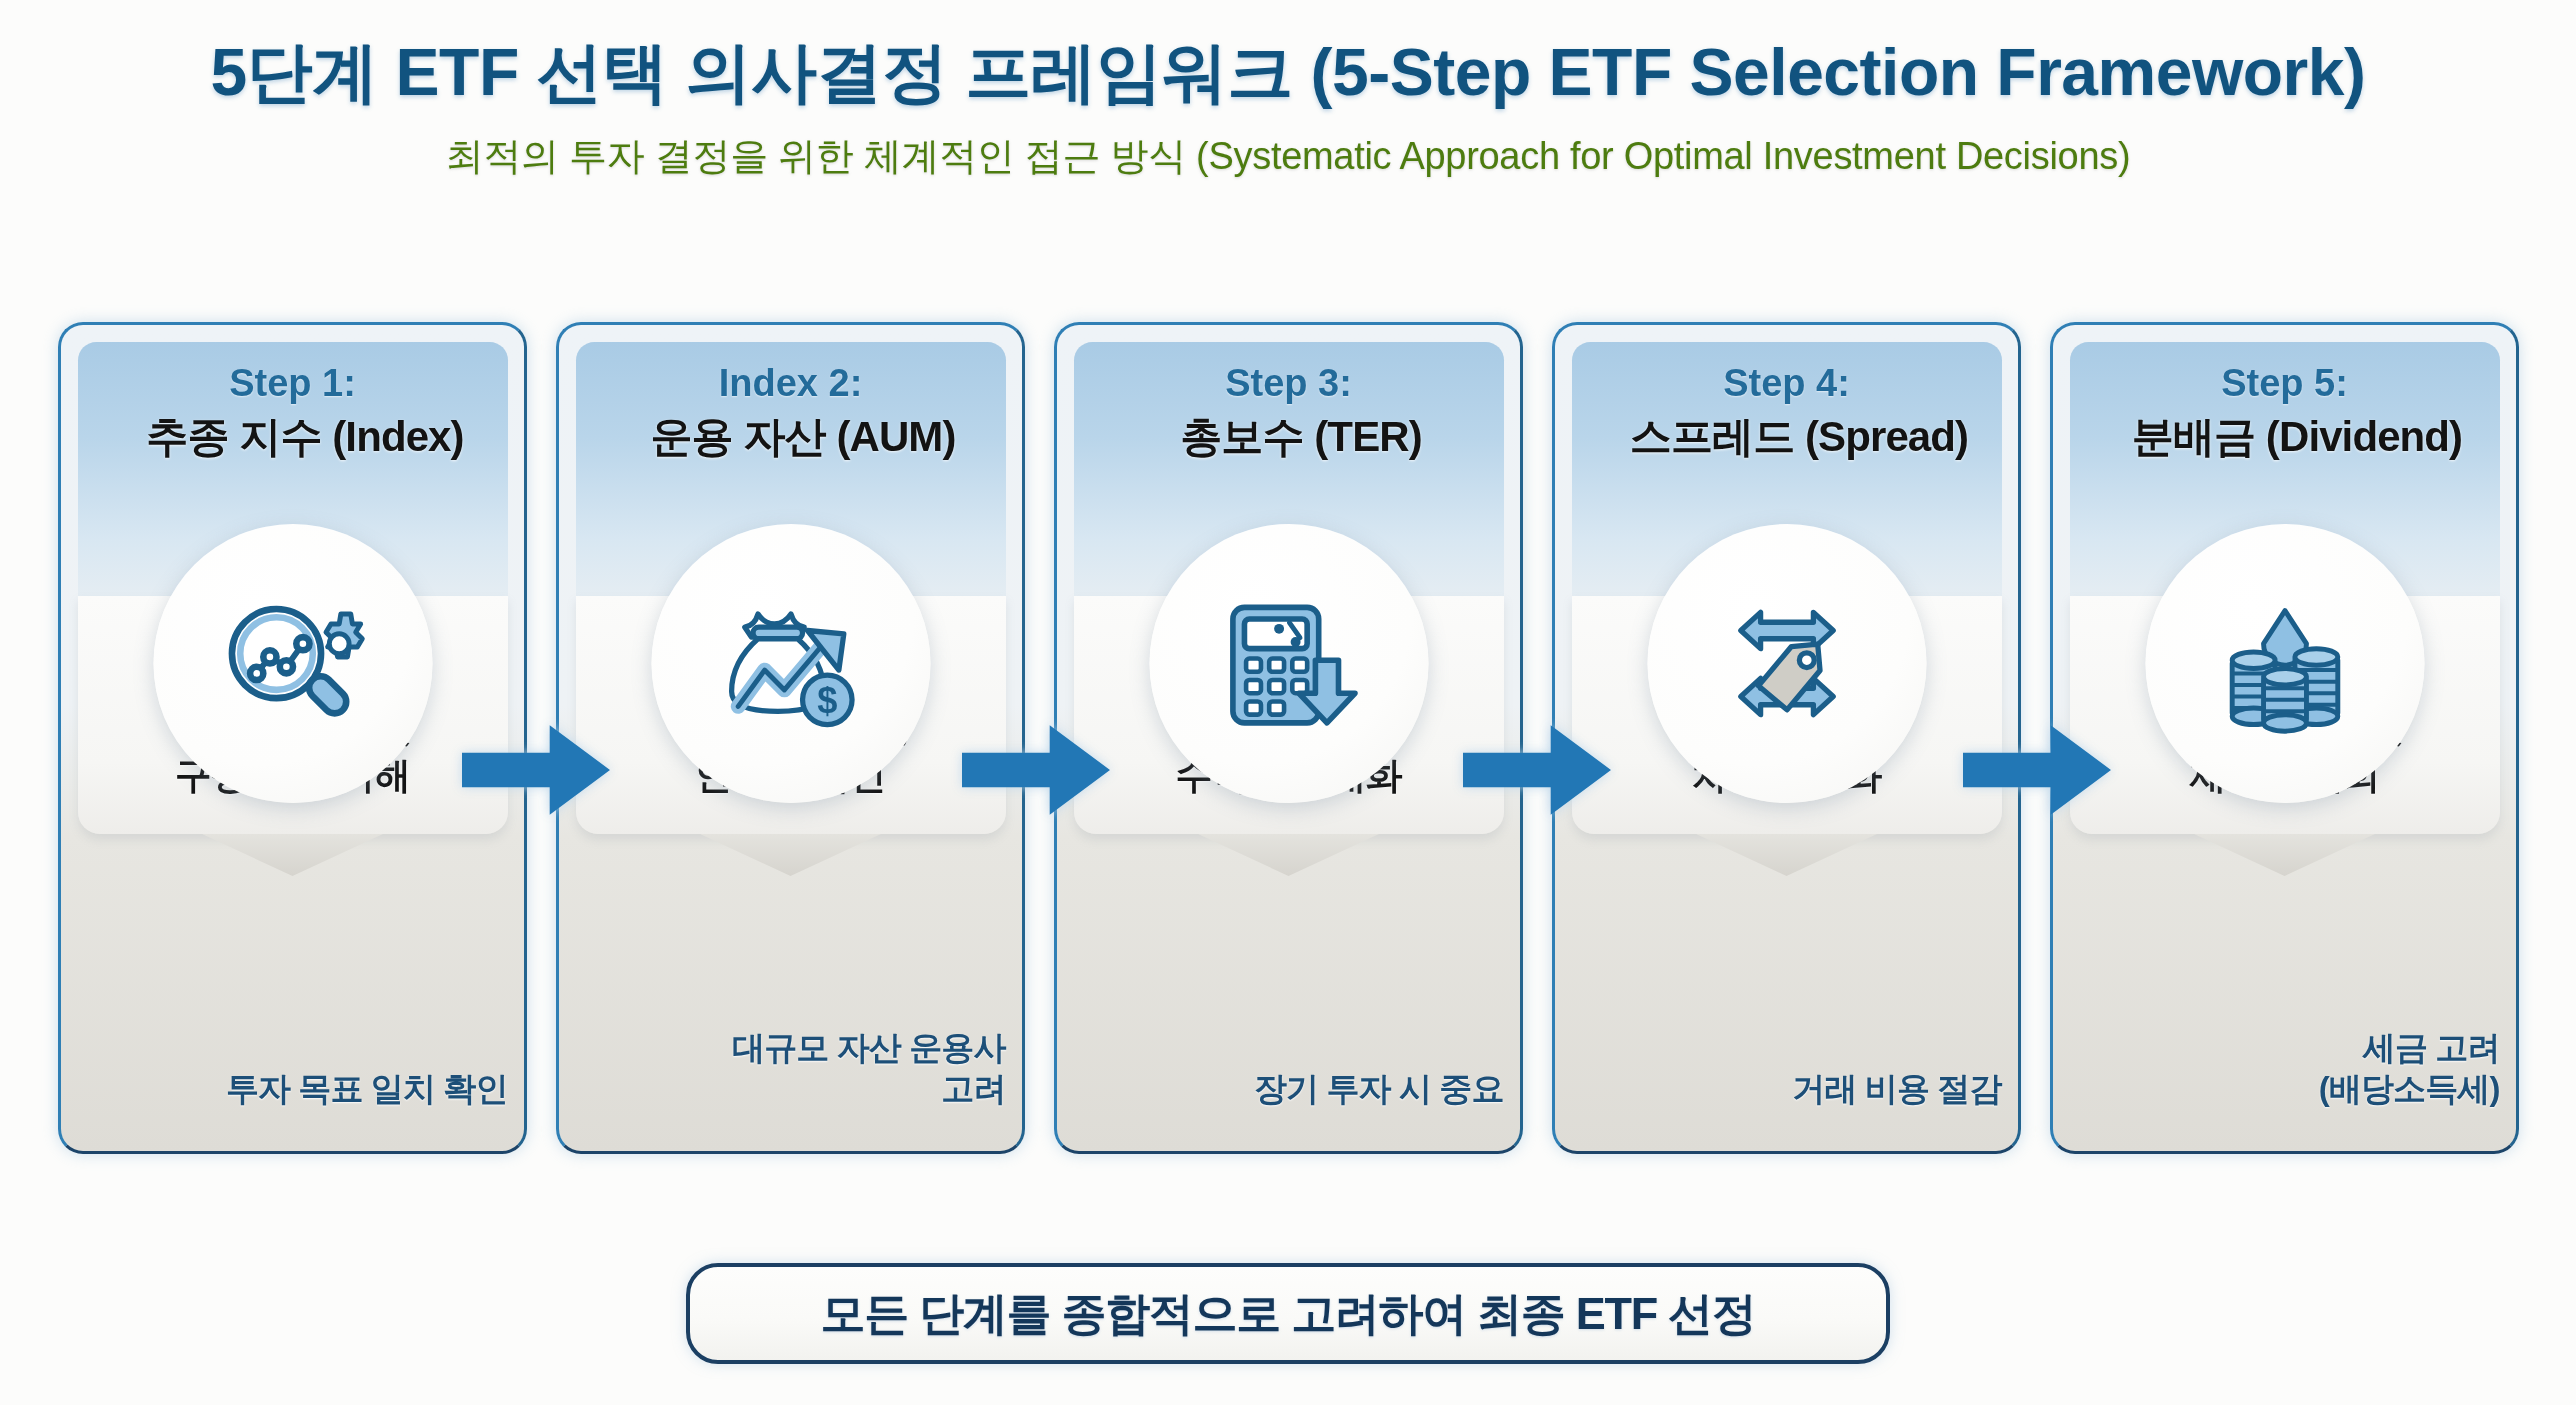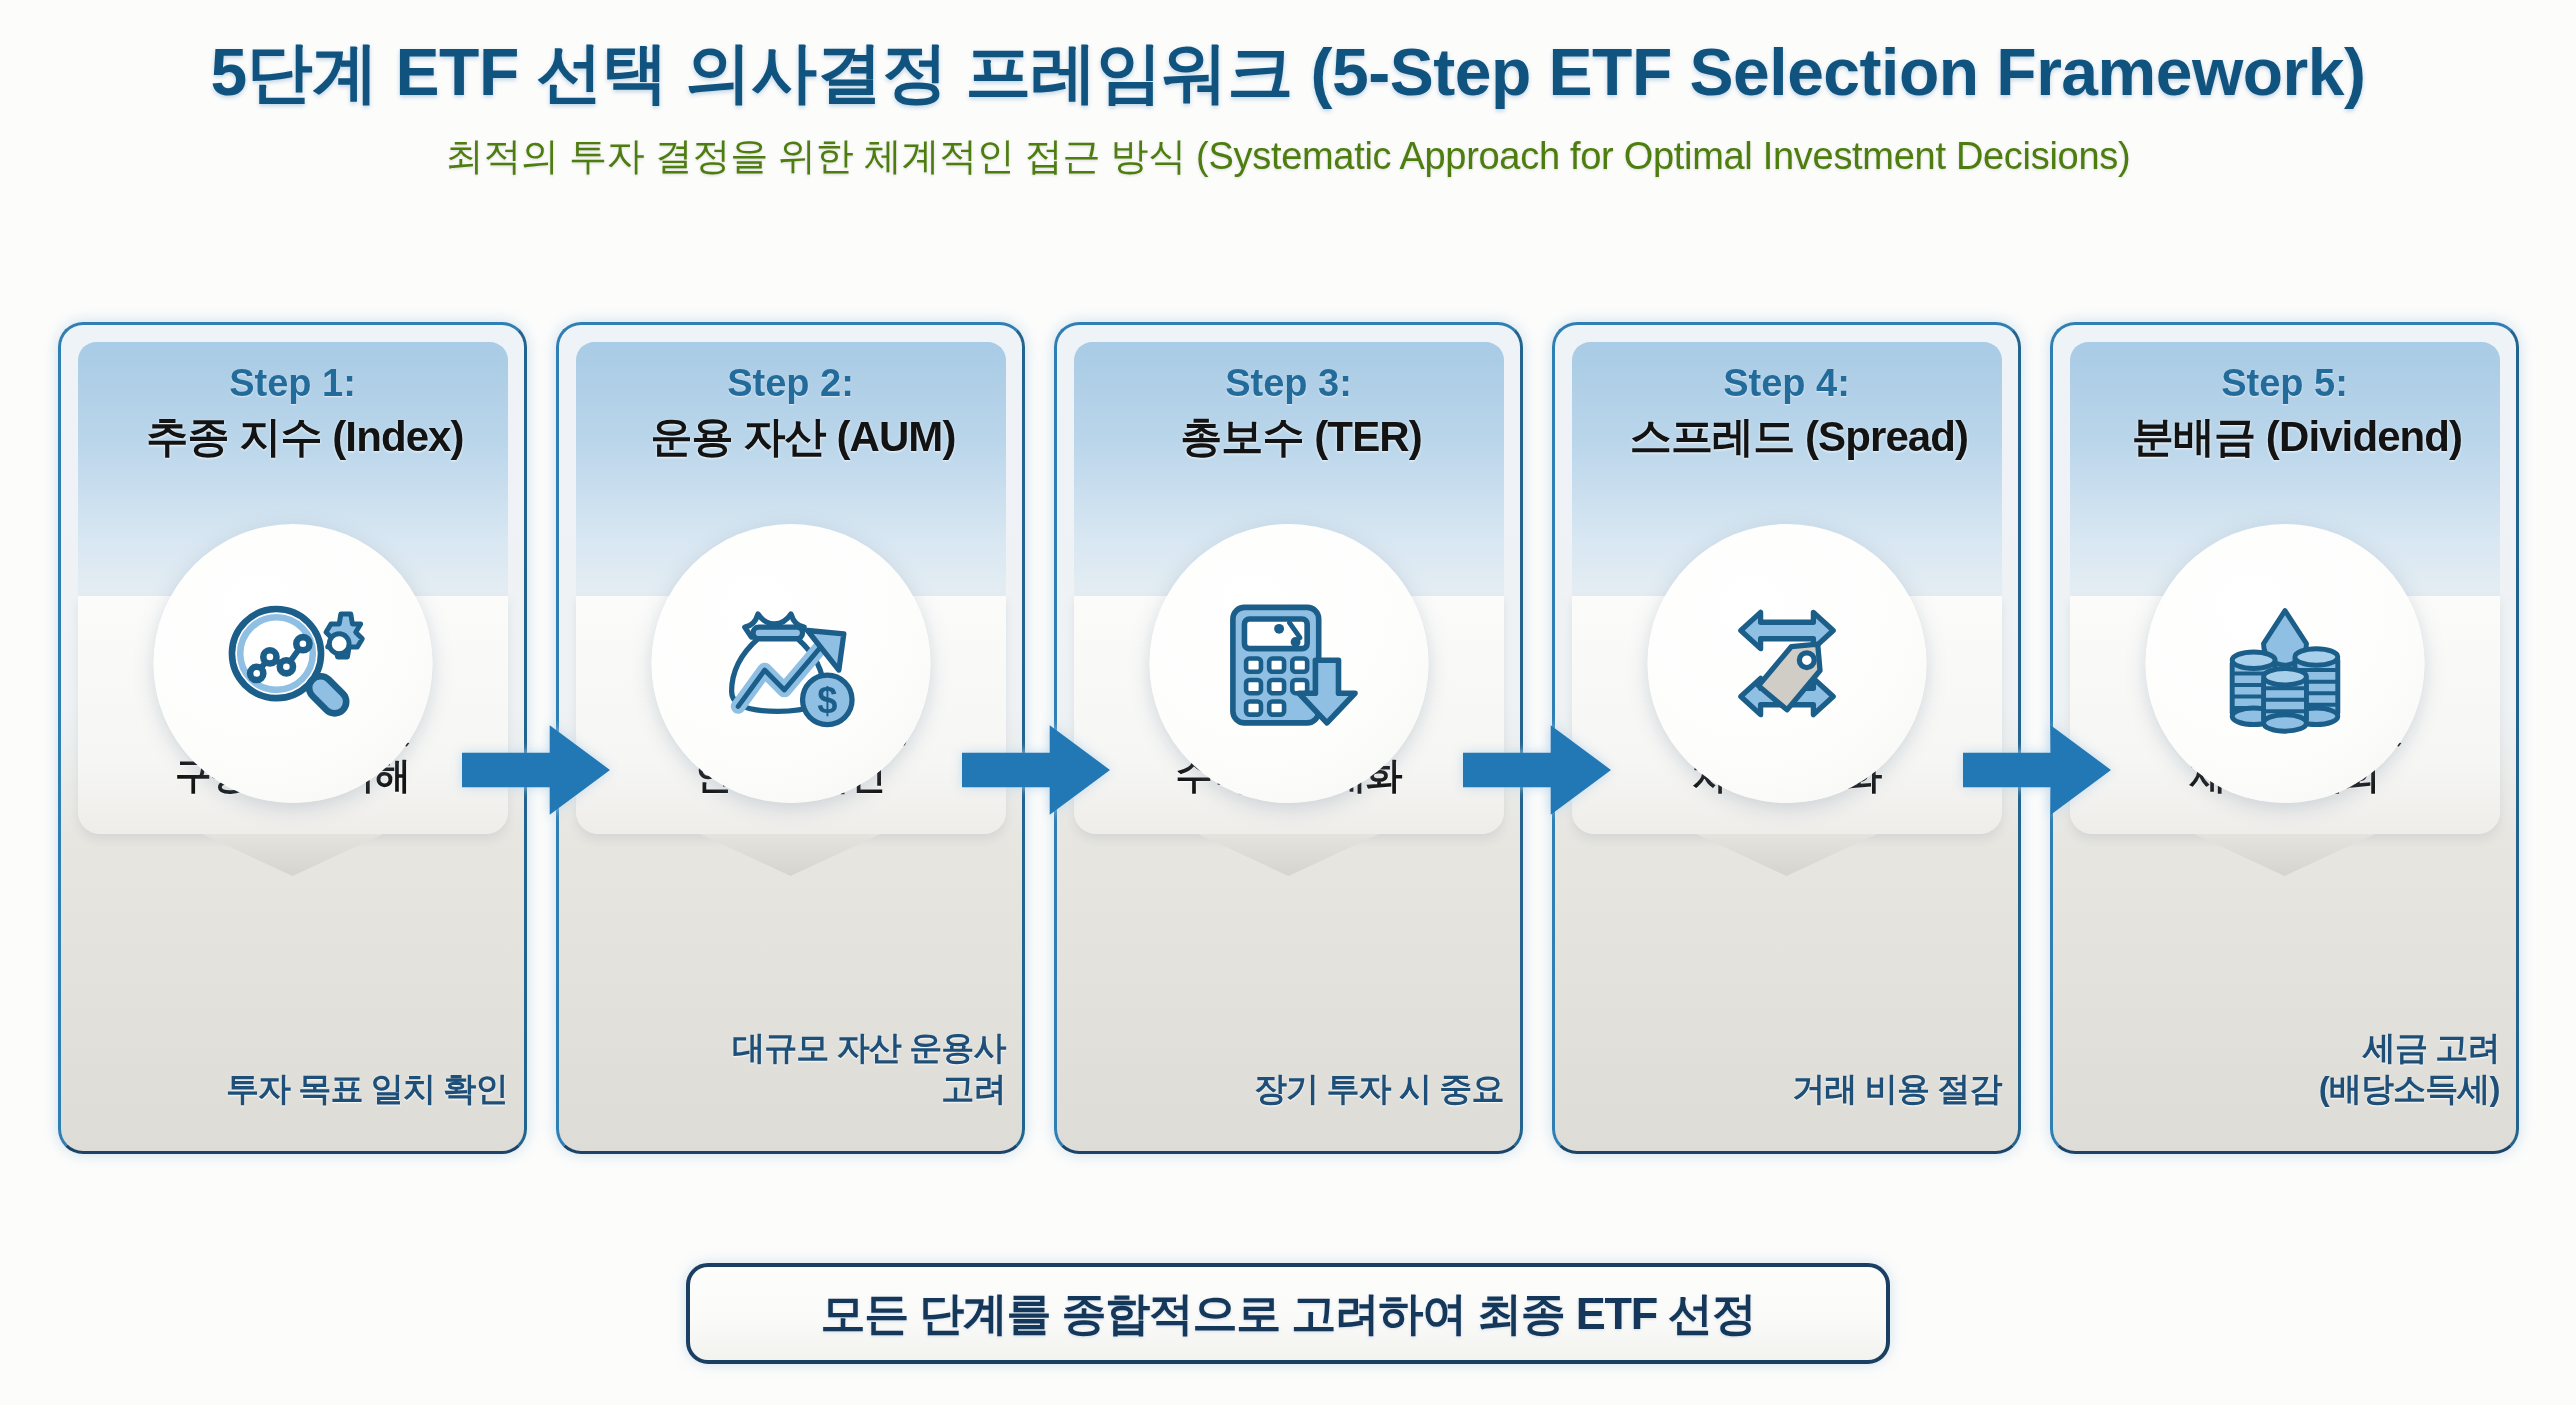--- a/index.html
+++ b/index.html
@@ -201,21 +201,21 @@
 
   
   .banner {
     position: absolute;
     left: 50%;
     transform: translateX(-50%);
     top: 1263px;
     width: 1204px;
     height: 101px;
     border: 4.6px solid #1b3f63;
-    border-radius: 22px;
+    border-radius: 32px;
     background: linear-gradient(to bottom, #fdfdfc 0%, #fafaf8 55%, #f2f2ef 100%);
     display: flex;
     align-items: center;
     justify-content: center;
     box-shadow: 0 0 12.8px rgba(170,200,225,0.5);
   }
   .banner-text {
     font-size: 45px;
     font-weight: 700;
     color: #14375a;
@@ -261,21 +261,21 @@
       <div class="desc-panel">
         <div class="desc-text">지수 대표성 및
 구성 종목 이해</div>
       </div>
       <div class="notch"></div>
       <div class="foot-text">투자 목표 일치 확인</div>
     </div>
 
     <div class="step-card">
       <div class="card-head"></div>
-      <div class="step-label">Step 2:</div>
+      <div class="step-label">Index 2:</div>
       <div class="step-title">운용 자산 (AUM)</div>
       <div class="icon-circle">
         <span>
           <svg viewBox="0 0 100 100">
             <g stroke="#1b5e8a" stroke-width="3.2" stroke-linecap="round" stroke-linejoin="round">
               <path d="M30 20 q4 6 10 6 q6 0 10 -6 q2 7 8 8 l-4 6 h-28 l-4 -6 q6 -1 8 -8 z" fill="#ffffff"></path>
               <rect x="27" y="28" width="30" height="7" rx="3.5" fill="#8fc0e3"></rect>
               <path d="M30 35 q-16 14 -16 32 q0 12 28 12 q28 0 28 -12 q0 -18 -16 -32 z" fill="#ffffff"></path>
               <path d="M18 76 l16 -22 l12 12 l22 -26" fill="none" stroke="#8fc0e3" stroke-width="9"></path>
               <path d="M18 76 l16 -22 l12 12 l22 -26" fill="none" stroke="#1b5e8a" stroke-width="3"></path>

